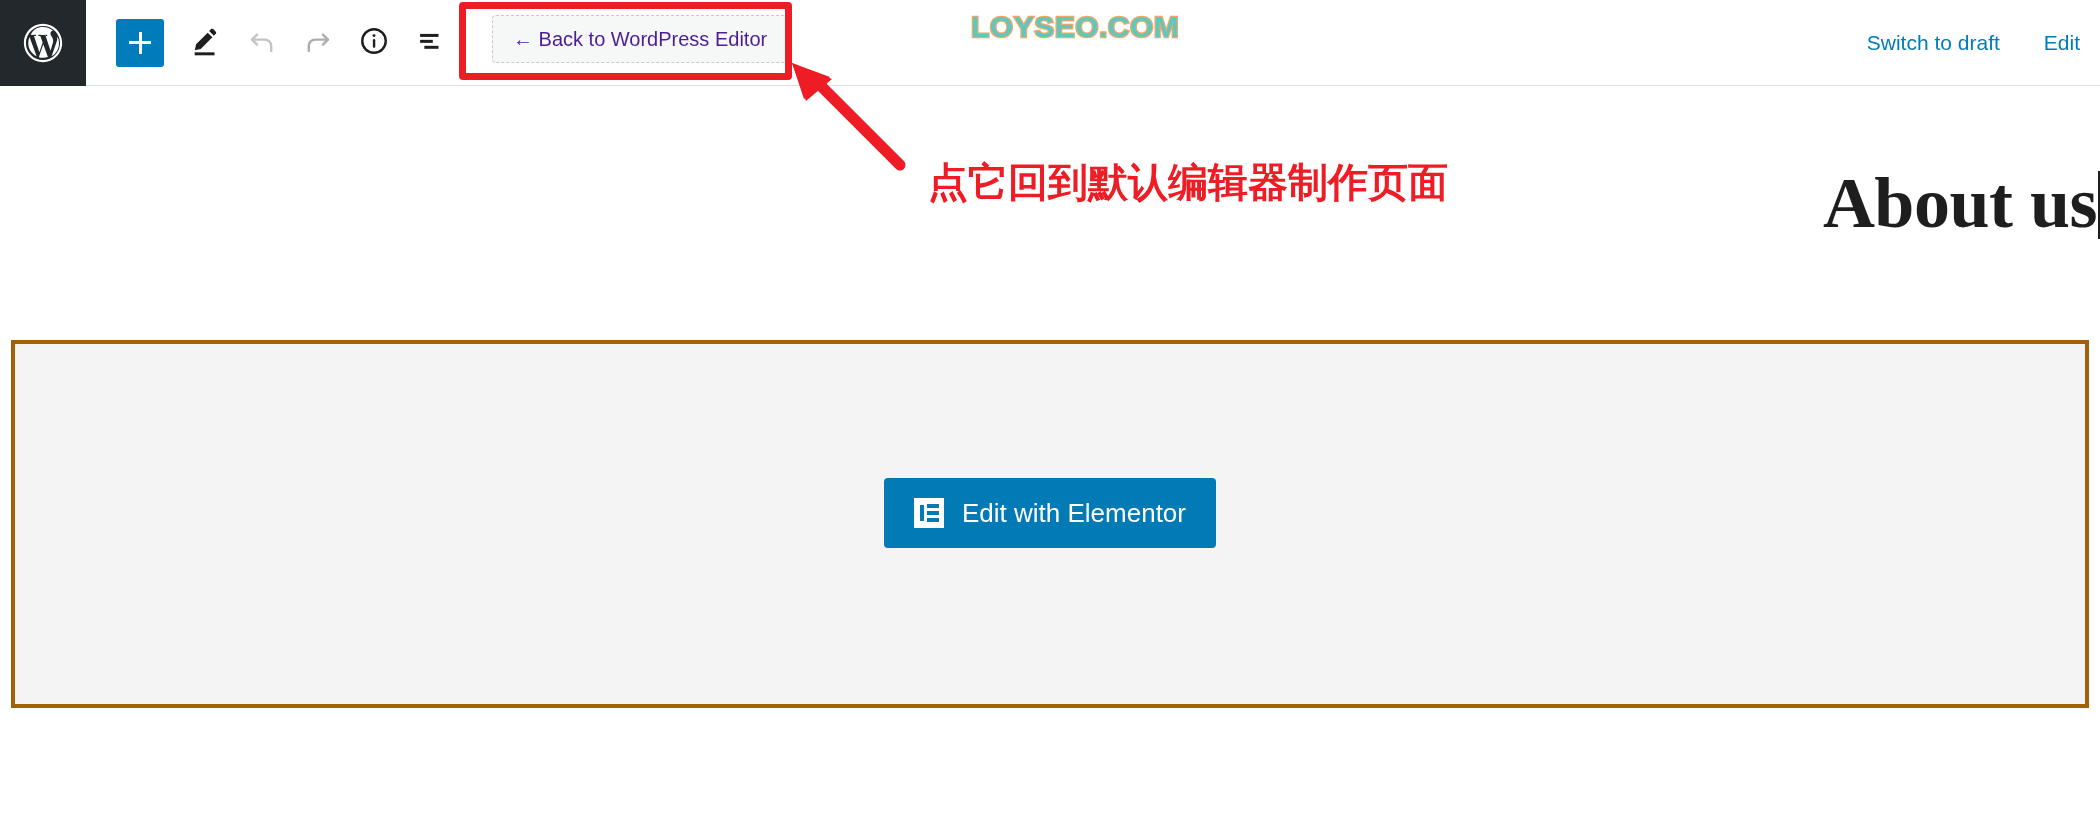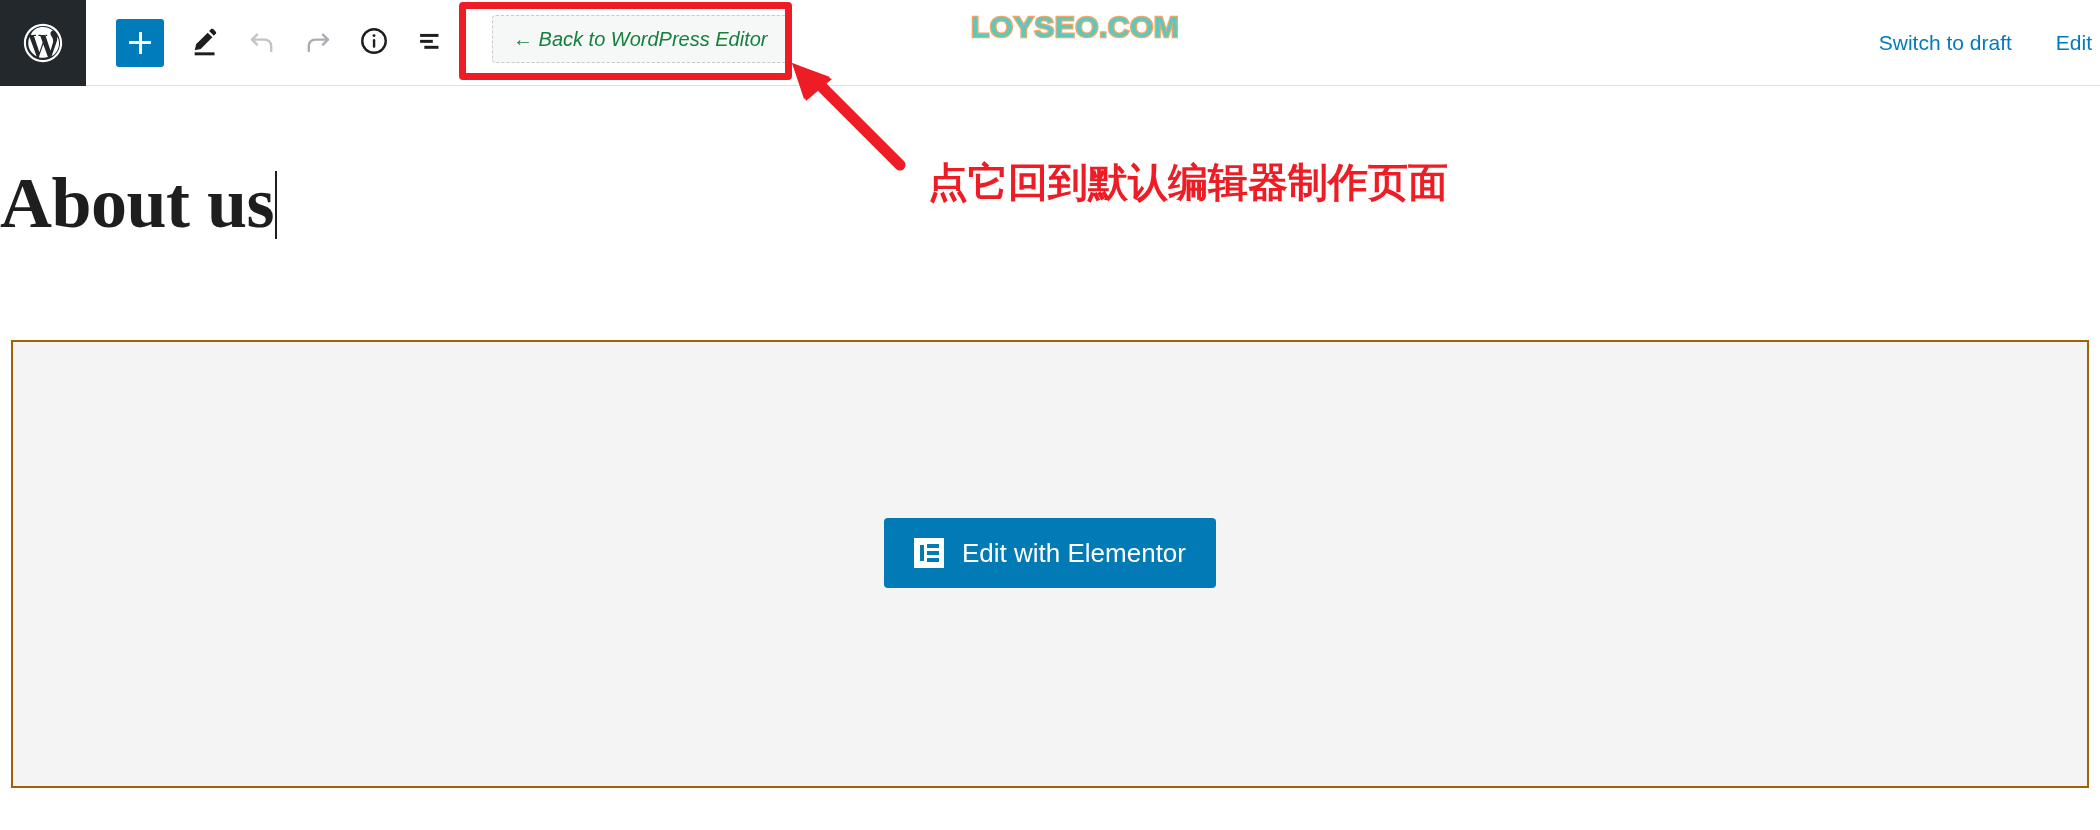--- a/index.html
+++ b/index.html
@@ -85,26 +85,25 @@
     top: 15px;
   }
   .back-btn {
     display: inline-flex;
     align-items: center;
     height: 48px;
     padding: 0 20px;
     background: #f6f7f7;
     border: 1px dashed #c9c9c9;
     border-radius: 4px;
-    color: #15803d;
+    color: #4c1d95;
     font-size: 20px;
     font-family: "Liberation Sans", sans-serif;
     cursor: pointer;
     white-space: nowrap;
-    font-style: italic;
   }
   .red-box {
     position: absolute;
     left: 459px;
     top: 2px;
     width: 333px;
     height: 78px;
     border: 7px solid #ee1c25;
     border-radius: 4px;
     pointer-events: none;
@@ -128,21 +127,21 @@
 
   
   .toolbar-right {
     position: absolute;
     right: 0;
     top: 0;
     height: 86px;
     display: flex;
     align-items: center;
     gap: 44px;
-    padding-right: 8px;
+    padding-right: 20px;
   }
   .link-action {
     color: #007cba;
     font-size: 21px;
     background: none;
     border: none;
     cursor: pointer;
     font-family: "Liberation Sans", sans-serif;
     white-space: nowrap;
   }
@@ -166,21 +165,21 @@
     pointer-events: none;
   }
 
   
   .post-title-row {
     position: absolute;
     left: 0;
     top: 160px;
     width: 2100px;
     display: flex;
-    justify-content: flex-start;
+    justify-content: flex-end;
   }
   .post-title {
     font-family: "Liberation Serif", serif;
     font-weight: bold;
     font-size: 72px;
     color: #1e1e1e;
     line-height: 1.2;
     position: relative;
     white-space: nowrap;
     letter-spacing: -0.5px;
@@ -193,23 +192,23 @@
     vertical-align: -12px;
     margin-left: 1px;
   }
 
   
   .content-panel {
     position: absolute;
     left: 11px;
     top: 340px;
     width: 2078px;
-    height: 448px;
+    height: 368px;
     background: #f4f4f4;
-    border: 2px solid #a16207;
+    border: 4px solid #a16207;
     display: flex;
     align-items: center;
     justify-content: center;
   }
   .elementor-btn {
     display: inline-flex;
     align-items: center;
     gap: 18px;
     height: 70px;
     padding: 0 30px;

